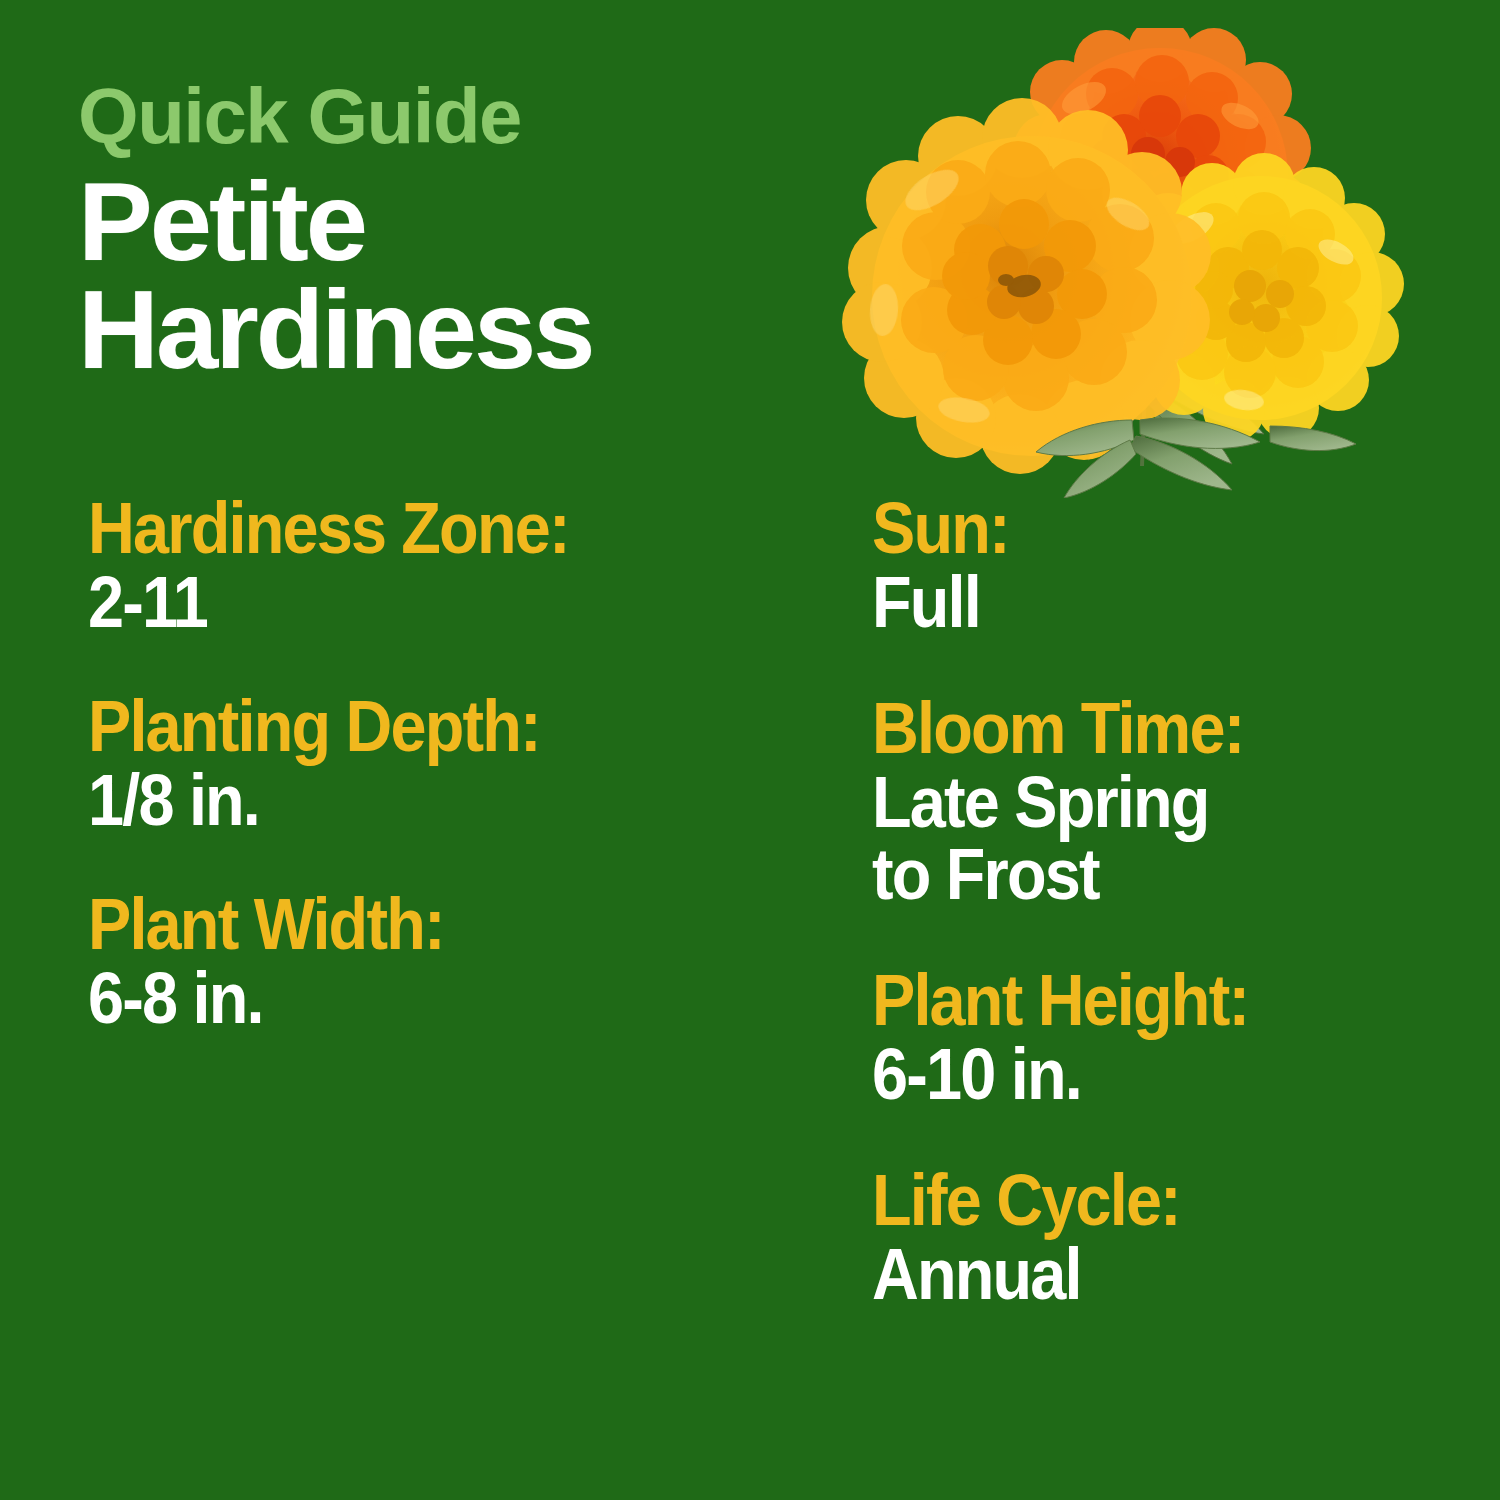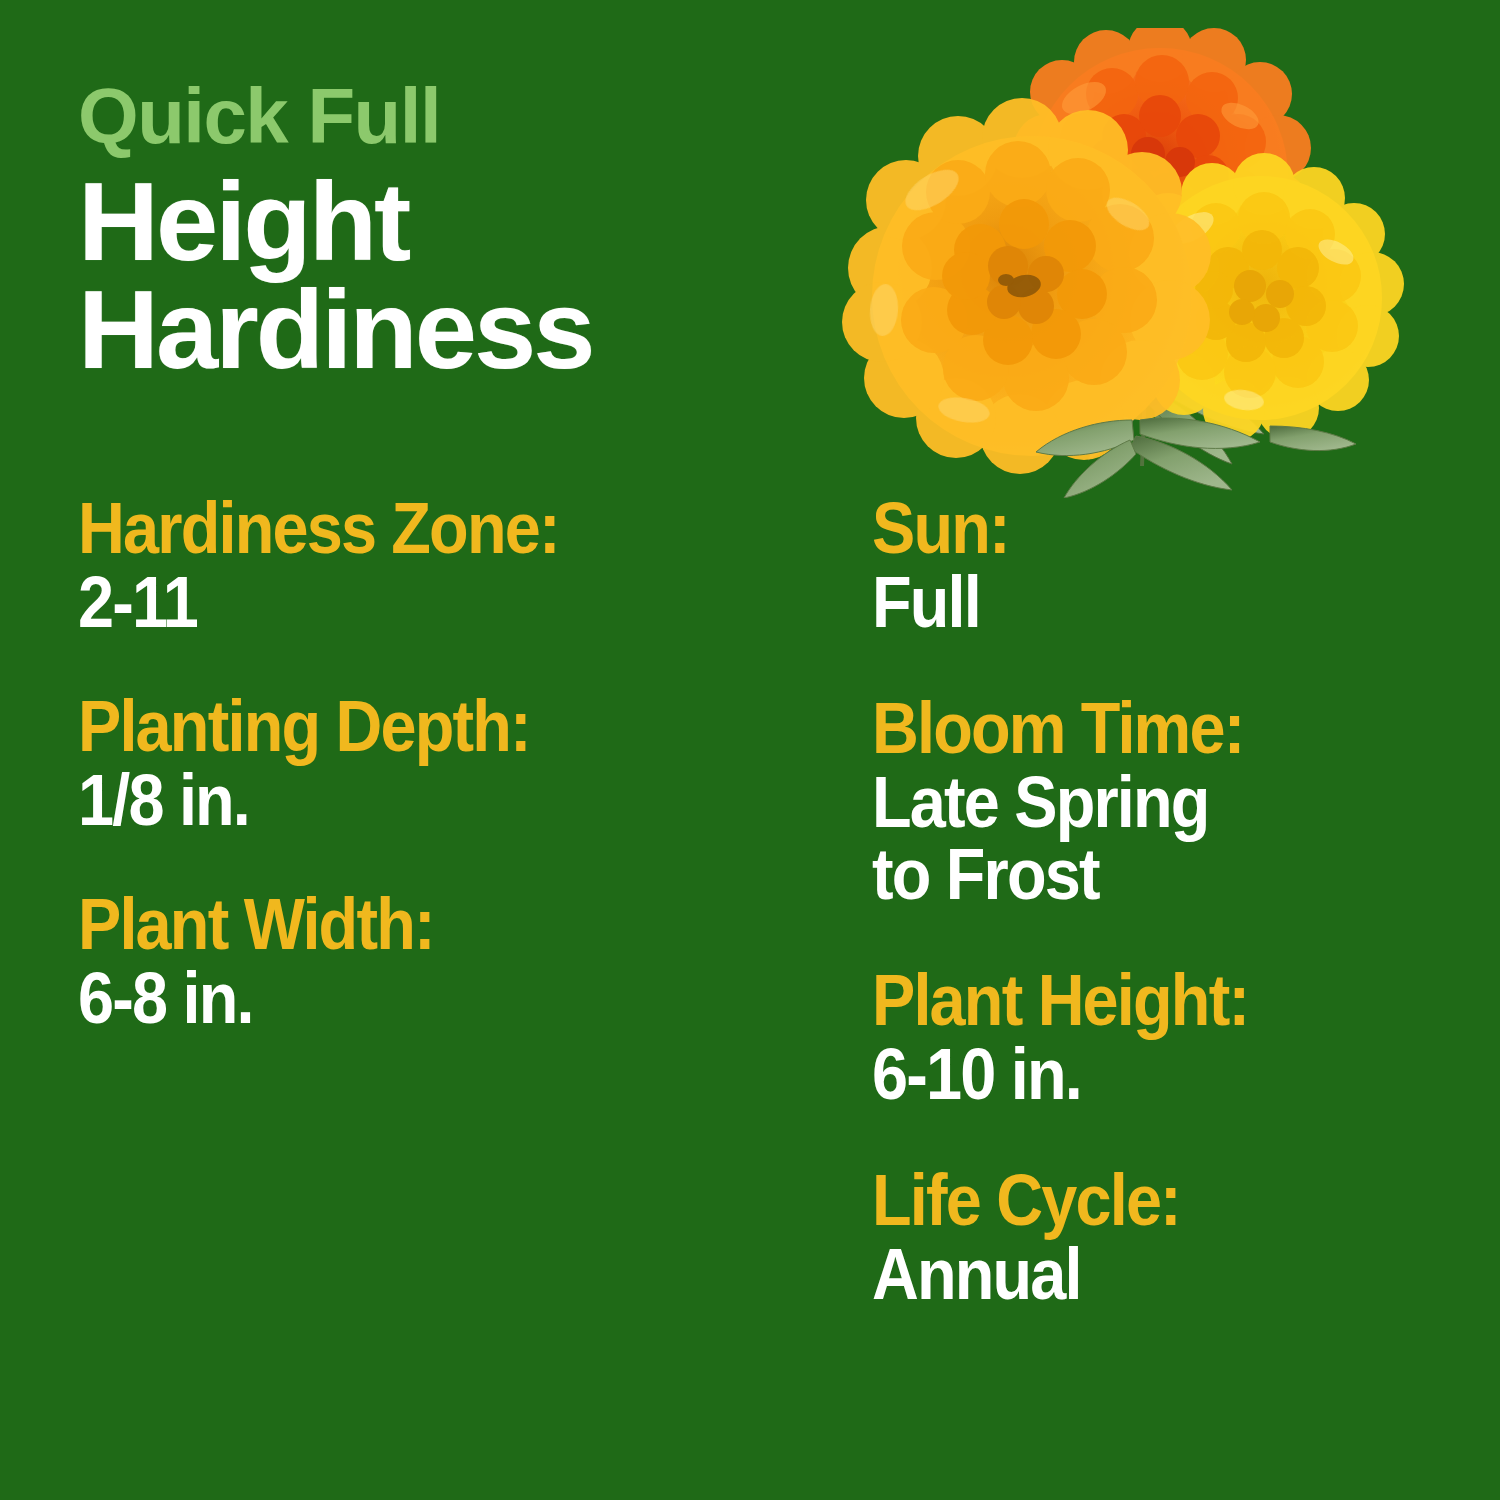--- a/index.html
+++ b/index.html
@@ -43,21 +43,21 @@
     margin: 0;
     text-shadow: 0 0 1px rgba(255,255,255,0.35);
   }
   .plant-title .line { display: block; }
 
   
   .col {
     position: absolute;
     width: 700px;
   }
-  .col-left  { left: 78px;  top: 492px; }
+  .col-left  { left: 88px;  top: 492px; }
   .col-right { left: 872px; top: 492px; }
 
   .fact {
     margin: 0 0 46px 0;
   }
   .fact:last-child { margin-bottom: 0; }
 
   .fact-label,
   .fact-value {
     font-family: "Liberation Sans", sans-serif;
@@ -87,23 +87,23 @@
     height: 470px;
   }
   .flower-art svg { display: block; width: 100%; height: 100%; }
 </style>
 </head>
 <body>
 
 <div id="page">
 
   <div class="header-block">
-    <div class="eyebrow">Quick Full</div>
+    <div class="eyebrow">Quick Guide</div>
     <h1 class="plant-title">
-      <span class="line">Height</span>
+      <span class="line">Petite</span>
       <span class="line">Hardiness</span>
     </h1>
   </div>
 
   <div class="flower-art">
     <svg viewBox="0 0 580 470" xmlns="http://www.w3.org/2000/svg" aria-hidden="true">
       <defs>
         <radialGradient id="gOrange" cx="48%" cy="46%" r="62%">
           <stop offset="0%" stop-color="#d93c08"></stop>
           <stop offset="32%" stop-color="#ef5a10"></stop>

